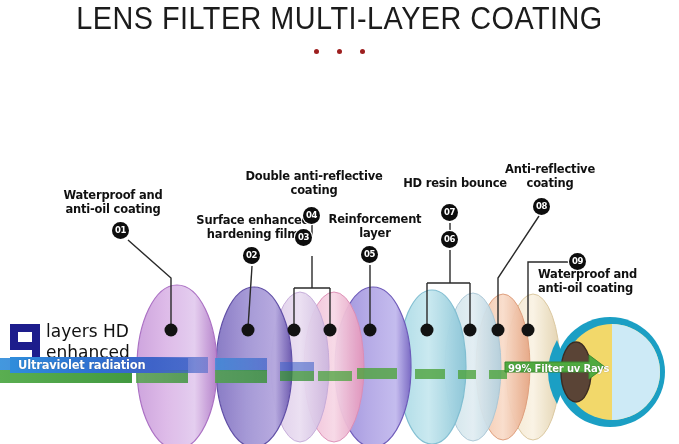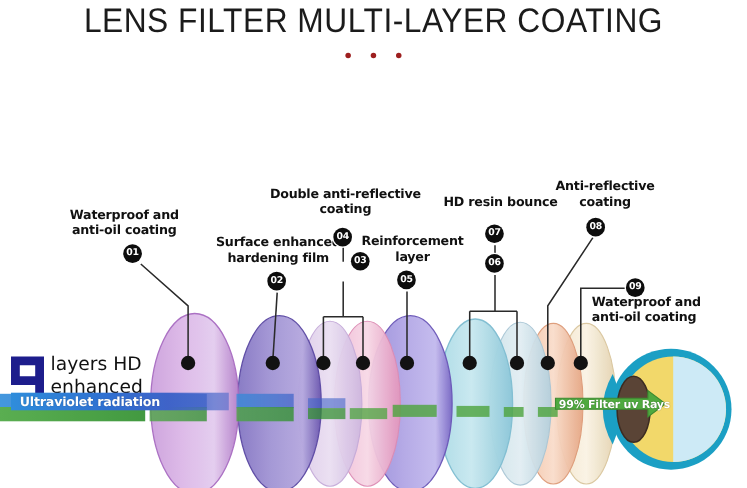--- a/index.html
+++ b/index.html
@@ -246,21 +246,21 @@
   <div class="lbl" style="left:324px;top:213px;width:102px;">Reinforcement
 layer</div>
   <div class="lbl" style="left:400px;top:177px;width:110px;">HD resin bounce</div>
   <div class="lbl" style="left:494px;top:163px;width:112px;">Anti-reflective
 coating</div>
   <div class="lbl" style="left:538px;top:268px;width:134px;text-align:left;">Waterproof and
 anti-oil coating</div>
 
   <div class="badge" style="left:112px;top:222px;">01</div>
   <div class="badge" style="left:243px;top:247px;">02</div>
-  <div class="badge" style="left:319px;top:229px;">03</div>
+  <div class="badge" style="left:295px;top:229px;">03</div>
   <div class="badge" style="left:303px;top:207px;">04</div>
   <div class="badge" style="left:361px;top:246px;">05</div>
   <div class="badge" style="left:441px;top:231px;">06</div>
   <div class="badge" style="left:441px;top:204px;">07</div>
   <div class="badge" style="left:533px;top:198px;">08</div>
   <div class="badge" style="left:569px;top:253px;">09</div>
 
   <div id="nine-block">
     <svg id="nine-glyph" viewBox="0 0 34 44">
       <path d="M2 2 h30 v40 h-8 v-32 h-14 v10 h14 v8 h-22 z" fill="#1d1d8c"></path>

